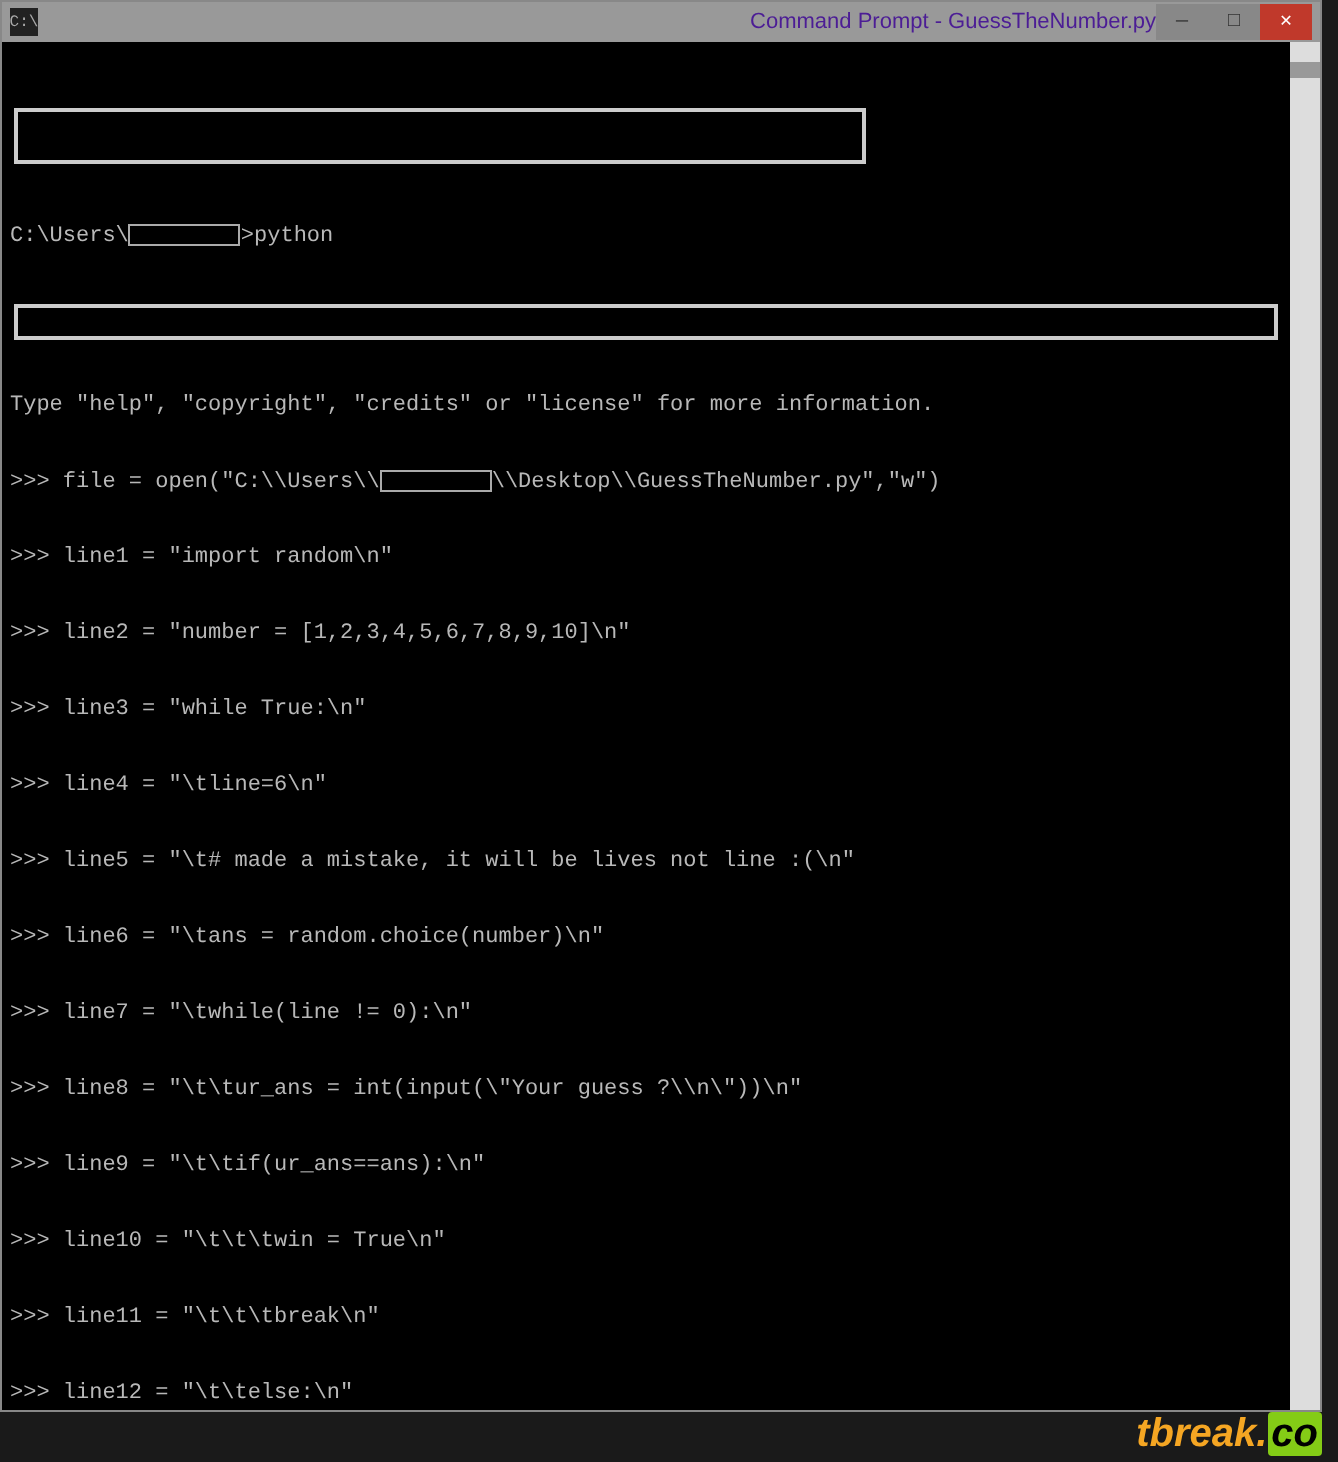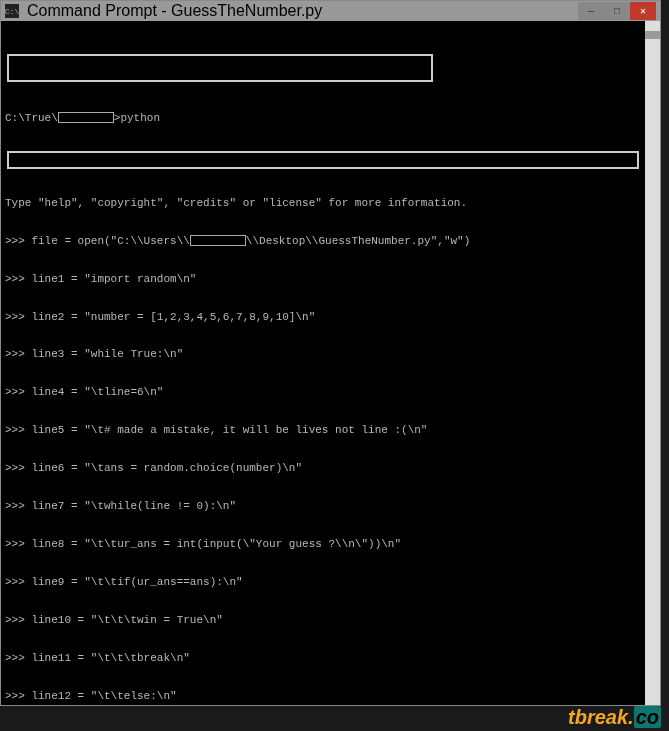--- a/index.html
+++ b/index.html
@@ -30,23 +30,23 @@
       background: #222;
       color: #aaa;
       font-size: 8px;
       display: flex;
       align-items: center;
       justify-content: center;
       margin-right: 8px;
     }
     .titlebar-title {
       flex: 1;
-      text-align: left;
-      color: #000000;
-      font-size: 16px;
+      text-align: right;
+      color: #4c1d95;
+      font-size: 11px;
       font-family: 'Segoe UI', sans-serif;
     }
     .titlebar-buttons {
       display: flex;
       gap: 0;
     }
     .titlebar-btn {
       width: 26px;
       height: 18px;
       background: #888;
@@ -113,21 +113,21 @@
       position: absolute;
       bottom: 2px;
       right: 8px;
       font-family: Arial, sans-serif;
       font-size: 20px;
       font-weight: bold;
       font-style: italic;
       color: #f5a623;
     }
     .watermark .co {
-      background: #0f766e;
+      background: #84cc16;
       color: #000;
       padding: 0 2px;
       border-radius: 2px;
     }
   </style>
 </head>
 <body>
 
 <div class="window">
   <div class="titlebar">
@@ -135,21 +135,21 @@
     <div class="titlebar-title">Command Prompt - GuessTheNumber.py</div>
     <div class="titlebar-buttons">
       <div class="titlebar-btn">—</div>
       <div class="titlebar-btn">□</div>
       <div class="titlebar-btn close">✕</div>
     </div>
   </div>
 
   <div class="terminal">
     <div class="input-box"></div>
-    <div class="term-line"><span>C:\True\</span><span class="redacted"></span><span>&gt;python</span></div>
+    <div class="term-line"><span>C:\Users\</span><span class="redacted"></span><span>&gt;python</span></div>
     <div class="input-box2"></div>
     <div class="term-line">Type "help", "copyright", "credits" or "license" for more information.</div>
     <div class="term-line"><span>&gt;&gt;&gt; file = open("C:\\Users\\</span><span class="redacted"></span><span>\\Desktop\\GuessTheNumber.py","w")</span></div>
     <div class="term-line">&gt;&gt;&gt; line1 = "import random\n"</div>
     <div class="term-line">&gt;&gt;&gt; line2 = "number = [1,2,3,4,5,6,7,8,9,10]\n"</div>
     <div class="term-line">&gt;&gt;&gt; line3 = "while True:\n"</div>
     <div class="term-line">&gt;&gt;&gt; line4 = "\tline=6\n"</div>
     <div class="term-line">&gt;&gt;&gt; line5 = "\t# made a mistake, it will be lives not line :(\n"</div>
     <div class="term-line">&gt;&gt;&gt; line6 = "\tans = random.choice(number)\n"</div>
     <div class="term-line">&gt;&gt;&gt; line7 = "\twhile(line != 0):\n"</div>

